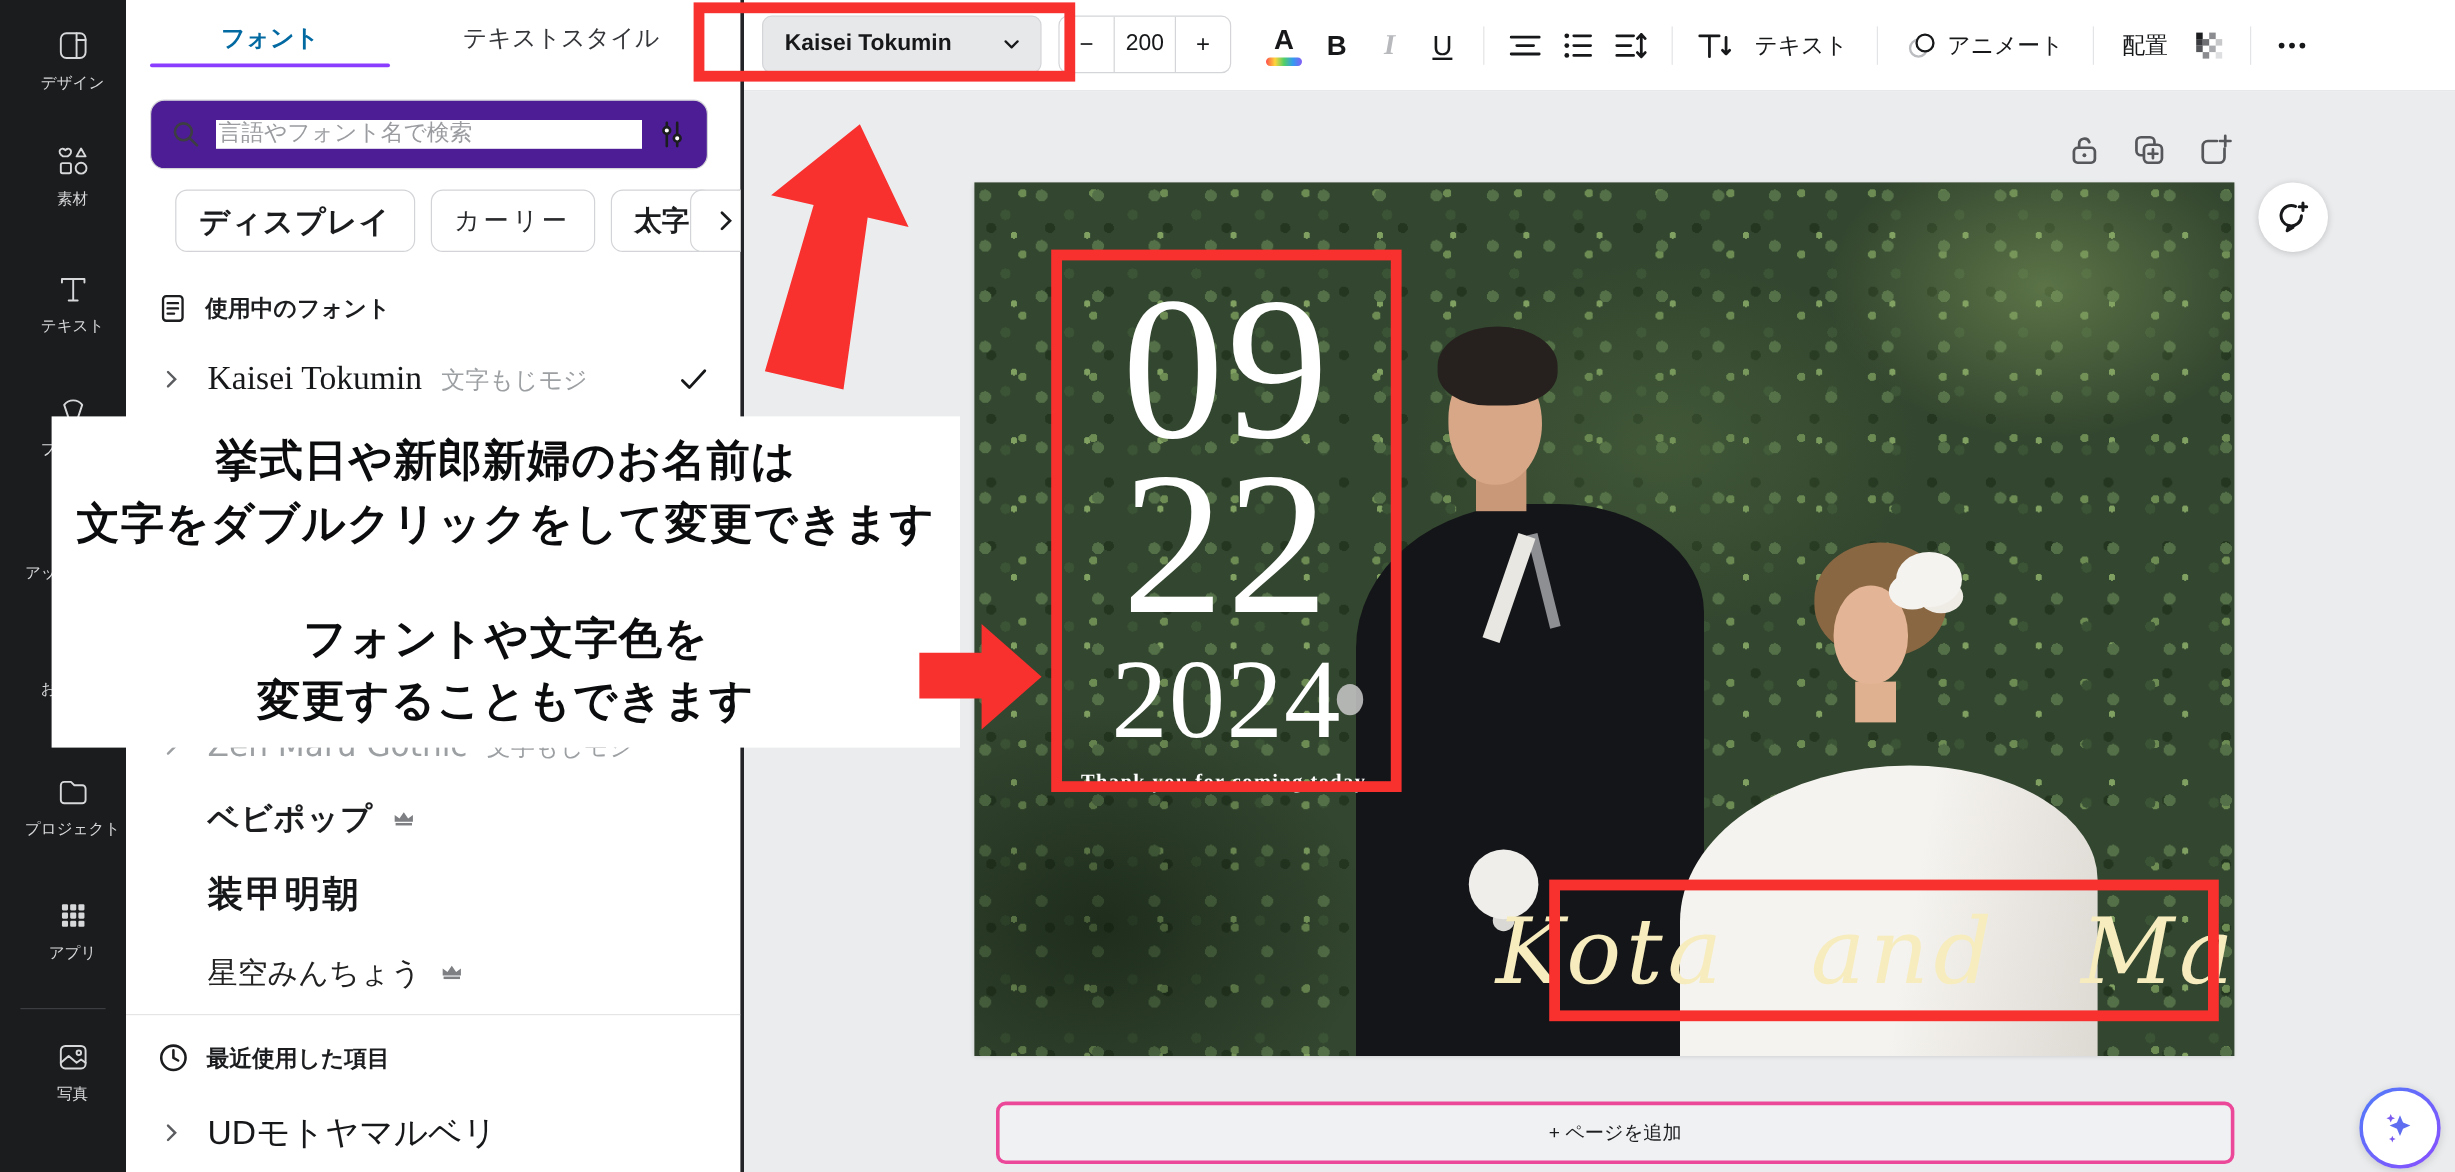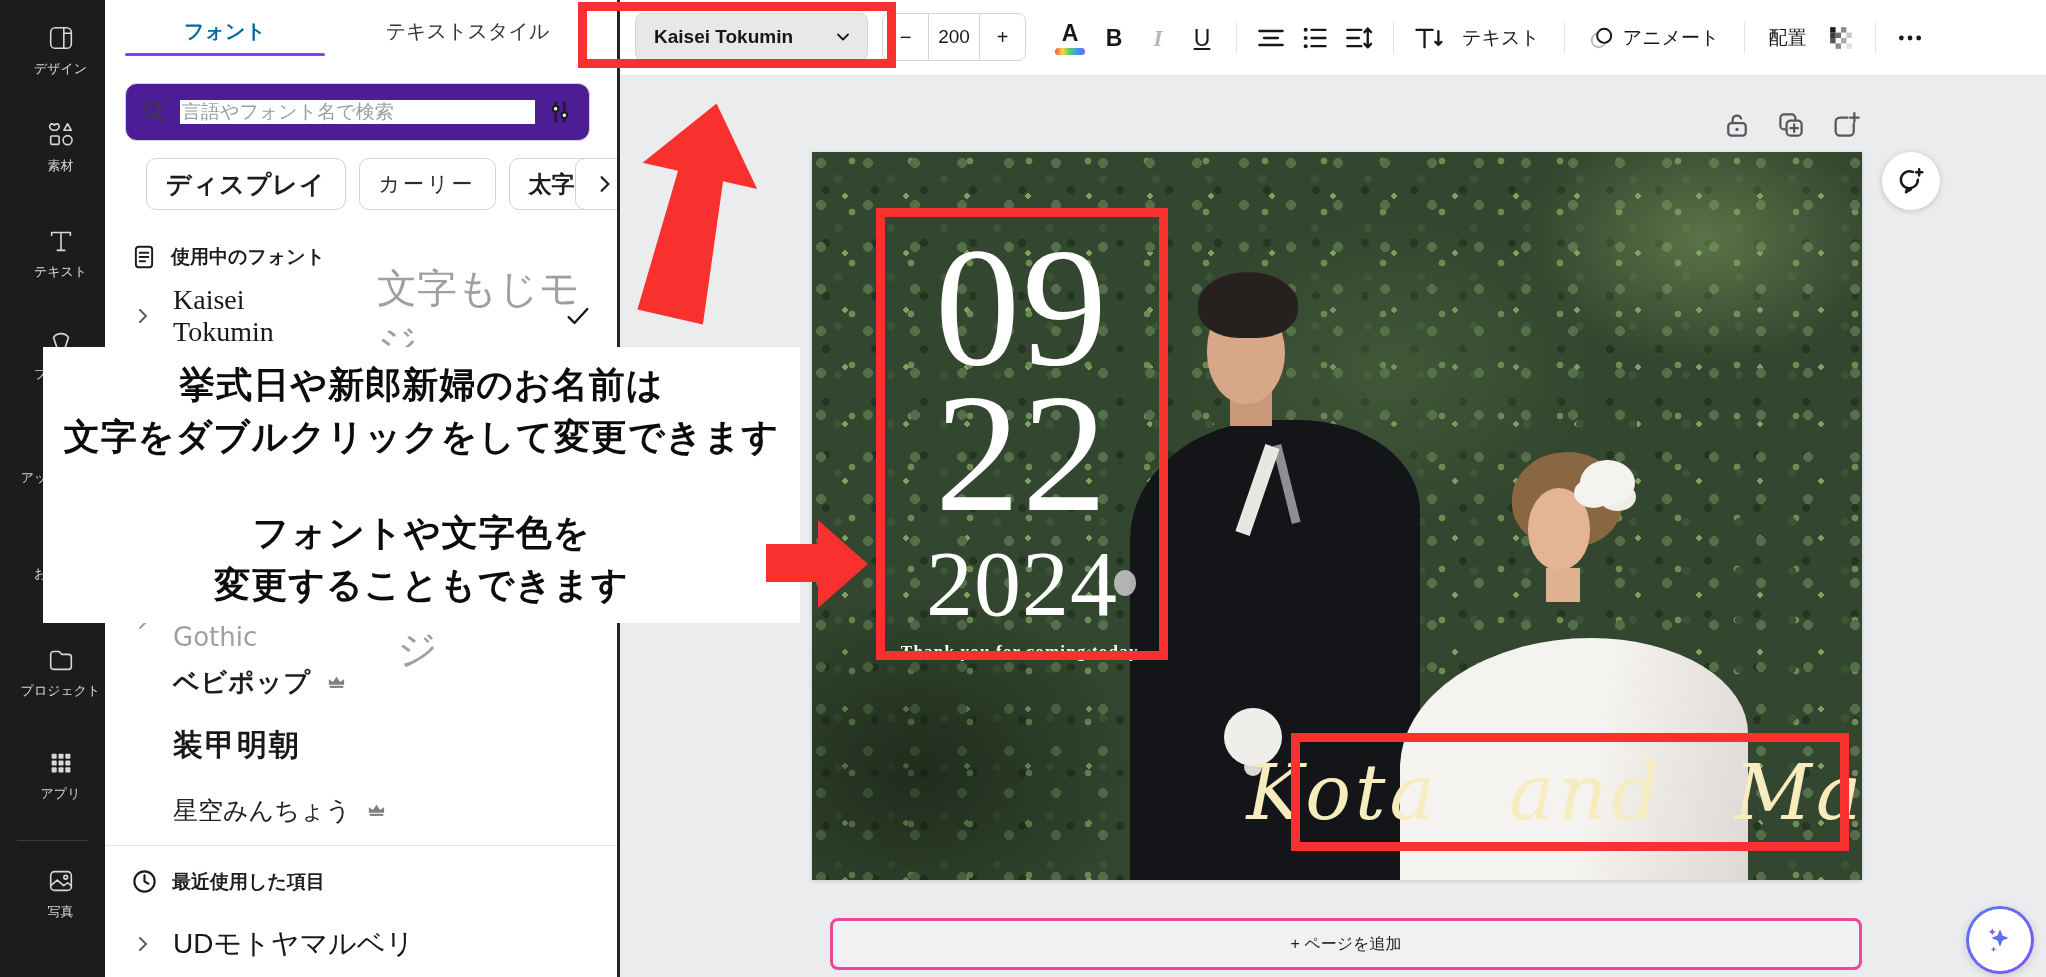--- a/index.html
+++ b/index.html
@@ -32,21 +32,21 @@
   .chip-curly{font-size:21px;color:#2a2b2d;font-family:"DejaVu Serif",serif;letter-spacing:3px;}
   .chip-bold{font-weight:900;font-size:23px;font-family:"DejaVu Sans",sans-serif;}
   .chip-cool{font-size:22px;letter-spacing:3px;color:#2a2b2d;font-weight:300;}
   .chip-more{position:absolute;left:470px;top:158px;width:60px;height:52px;border:1.5px solid #d3d4d7;border-radius:10px;
              box-sizing:border-box;display:flex;align-items:center;justify-content:center;background:#fff;cursor:pointer;}
   .section-head{position:absolute;left:26px;display:flex;align-items:center;gap:14px;font-size:19px;font-weight:700;color:#1c1d1f;}
   .font-row{position:absolute;left:0;width:515px;display:flex;align-items:center;cursor:pointer;}
   .row-chevron{margin-left:30px;width:16px;height:16px;flex:none;}
   .serif{font-family:"Liberation Serif",serif;}
   .row-name-kaisei{margin-left:22px;font-size:28px;color:#17181a;}
-  .row-preview{margin-left:26px;font-size:40px;color:#9da0a3;}
+  .row-preview{margin-left:16px;font-size:20px;color:#9da0a3;}
   .row-check{position:absolute;right:28px;}
   .row-zen{color:#9da0a3;}
   .row-name-zen{margin-left:22px;font-size:26px;color:#9da0a3;font-family:"DejaVu Sans",sans-serif;}
   .row-name-bebi{margin-left:68px;font-size:26px;font-weight:800;color:#1c1d1f;font-family:"DejaVu Sans",sans-serif;letter-spacing:1px;}
   .row-name-soukou{margin-left:68px;font-size:30px;font-weight:700;letter-spacing:2px;color:#17181a;}
   .row-name-hoshi{margin-left:68px;font-size:25px;font-weight:500;color:#222;}
   .row-name-ud{margin-left:22px;font-size:28px;color:#17181a;}
   .crown{margin-left:16px;}
   .panel-divider{position:absolute;left:0;top:845px;width:512px;height:1px;background:#e4e5e7;}
 

